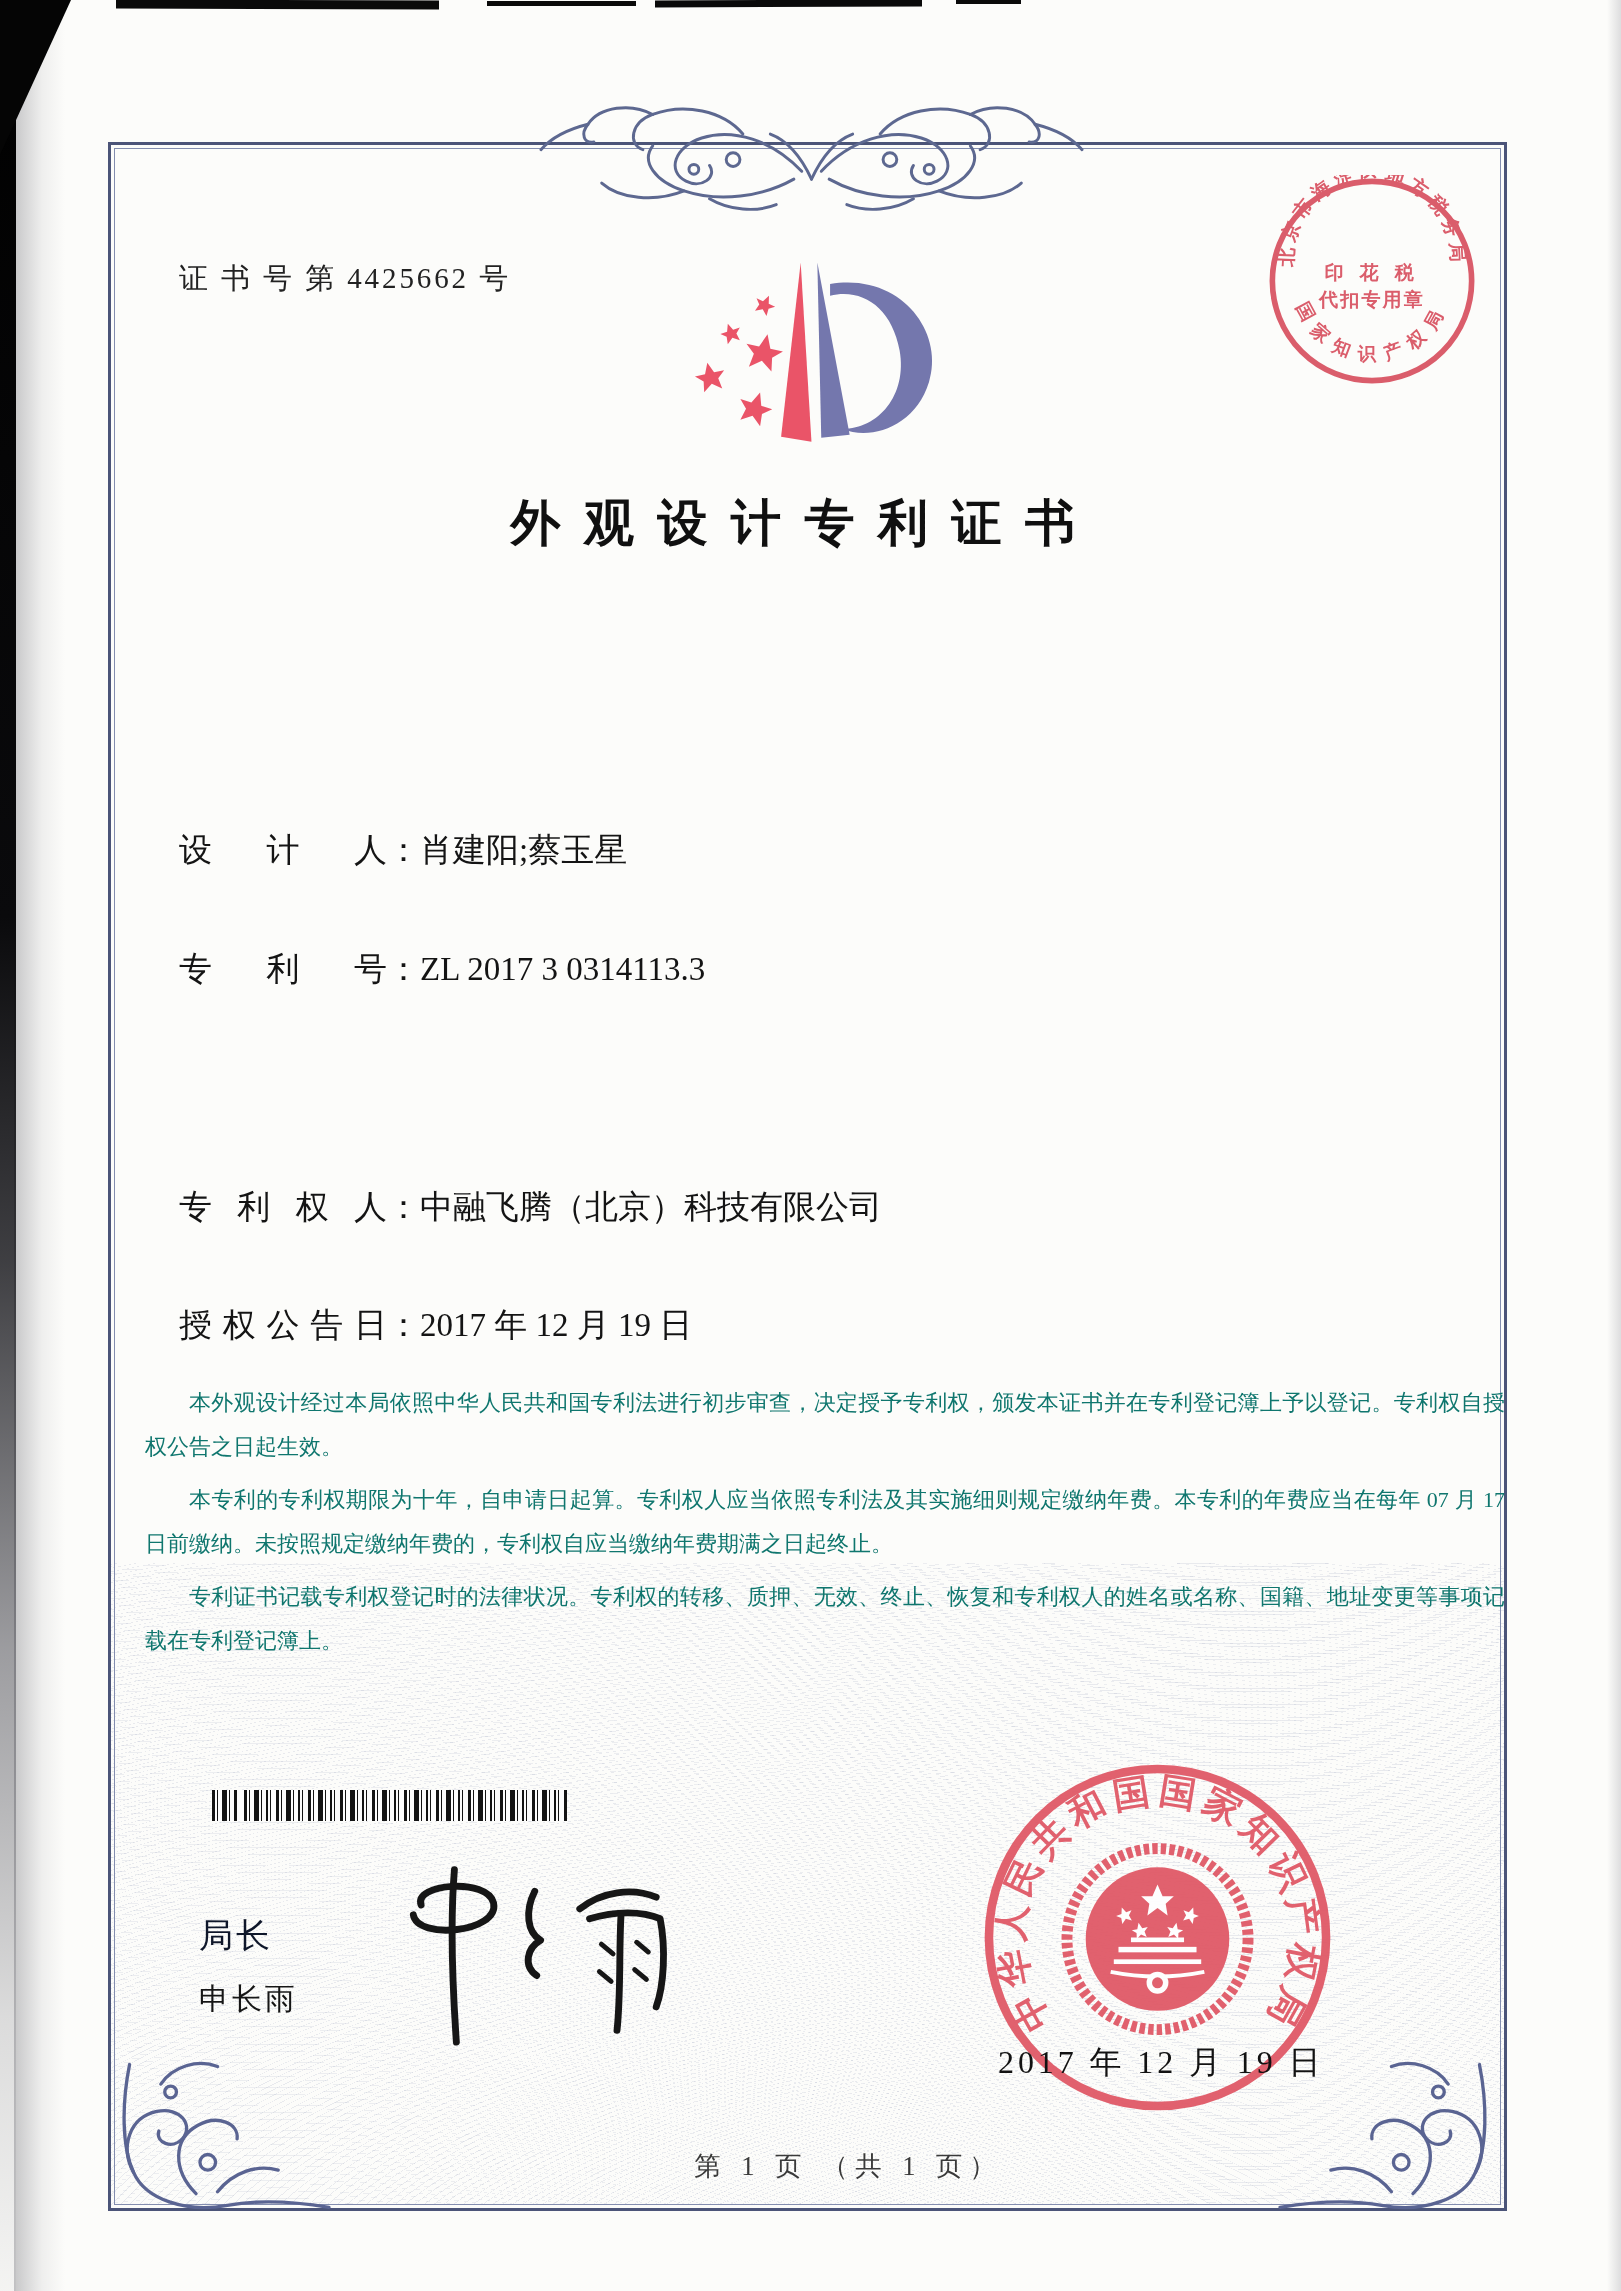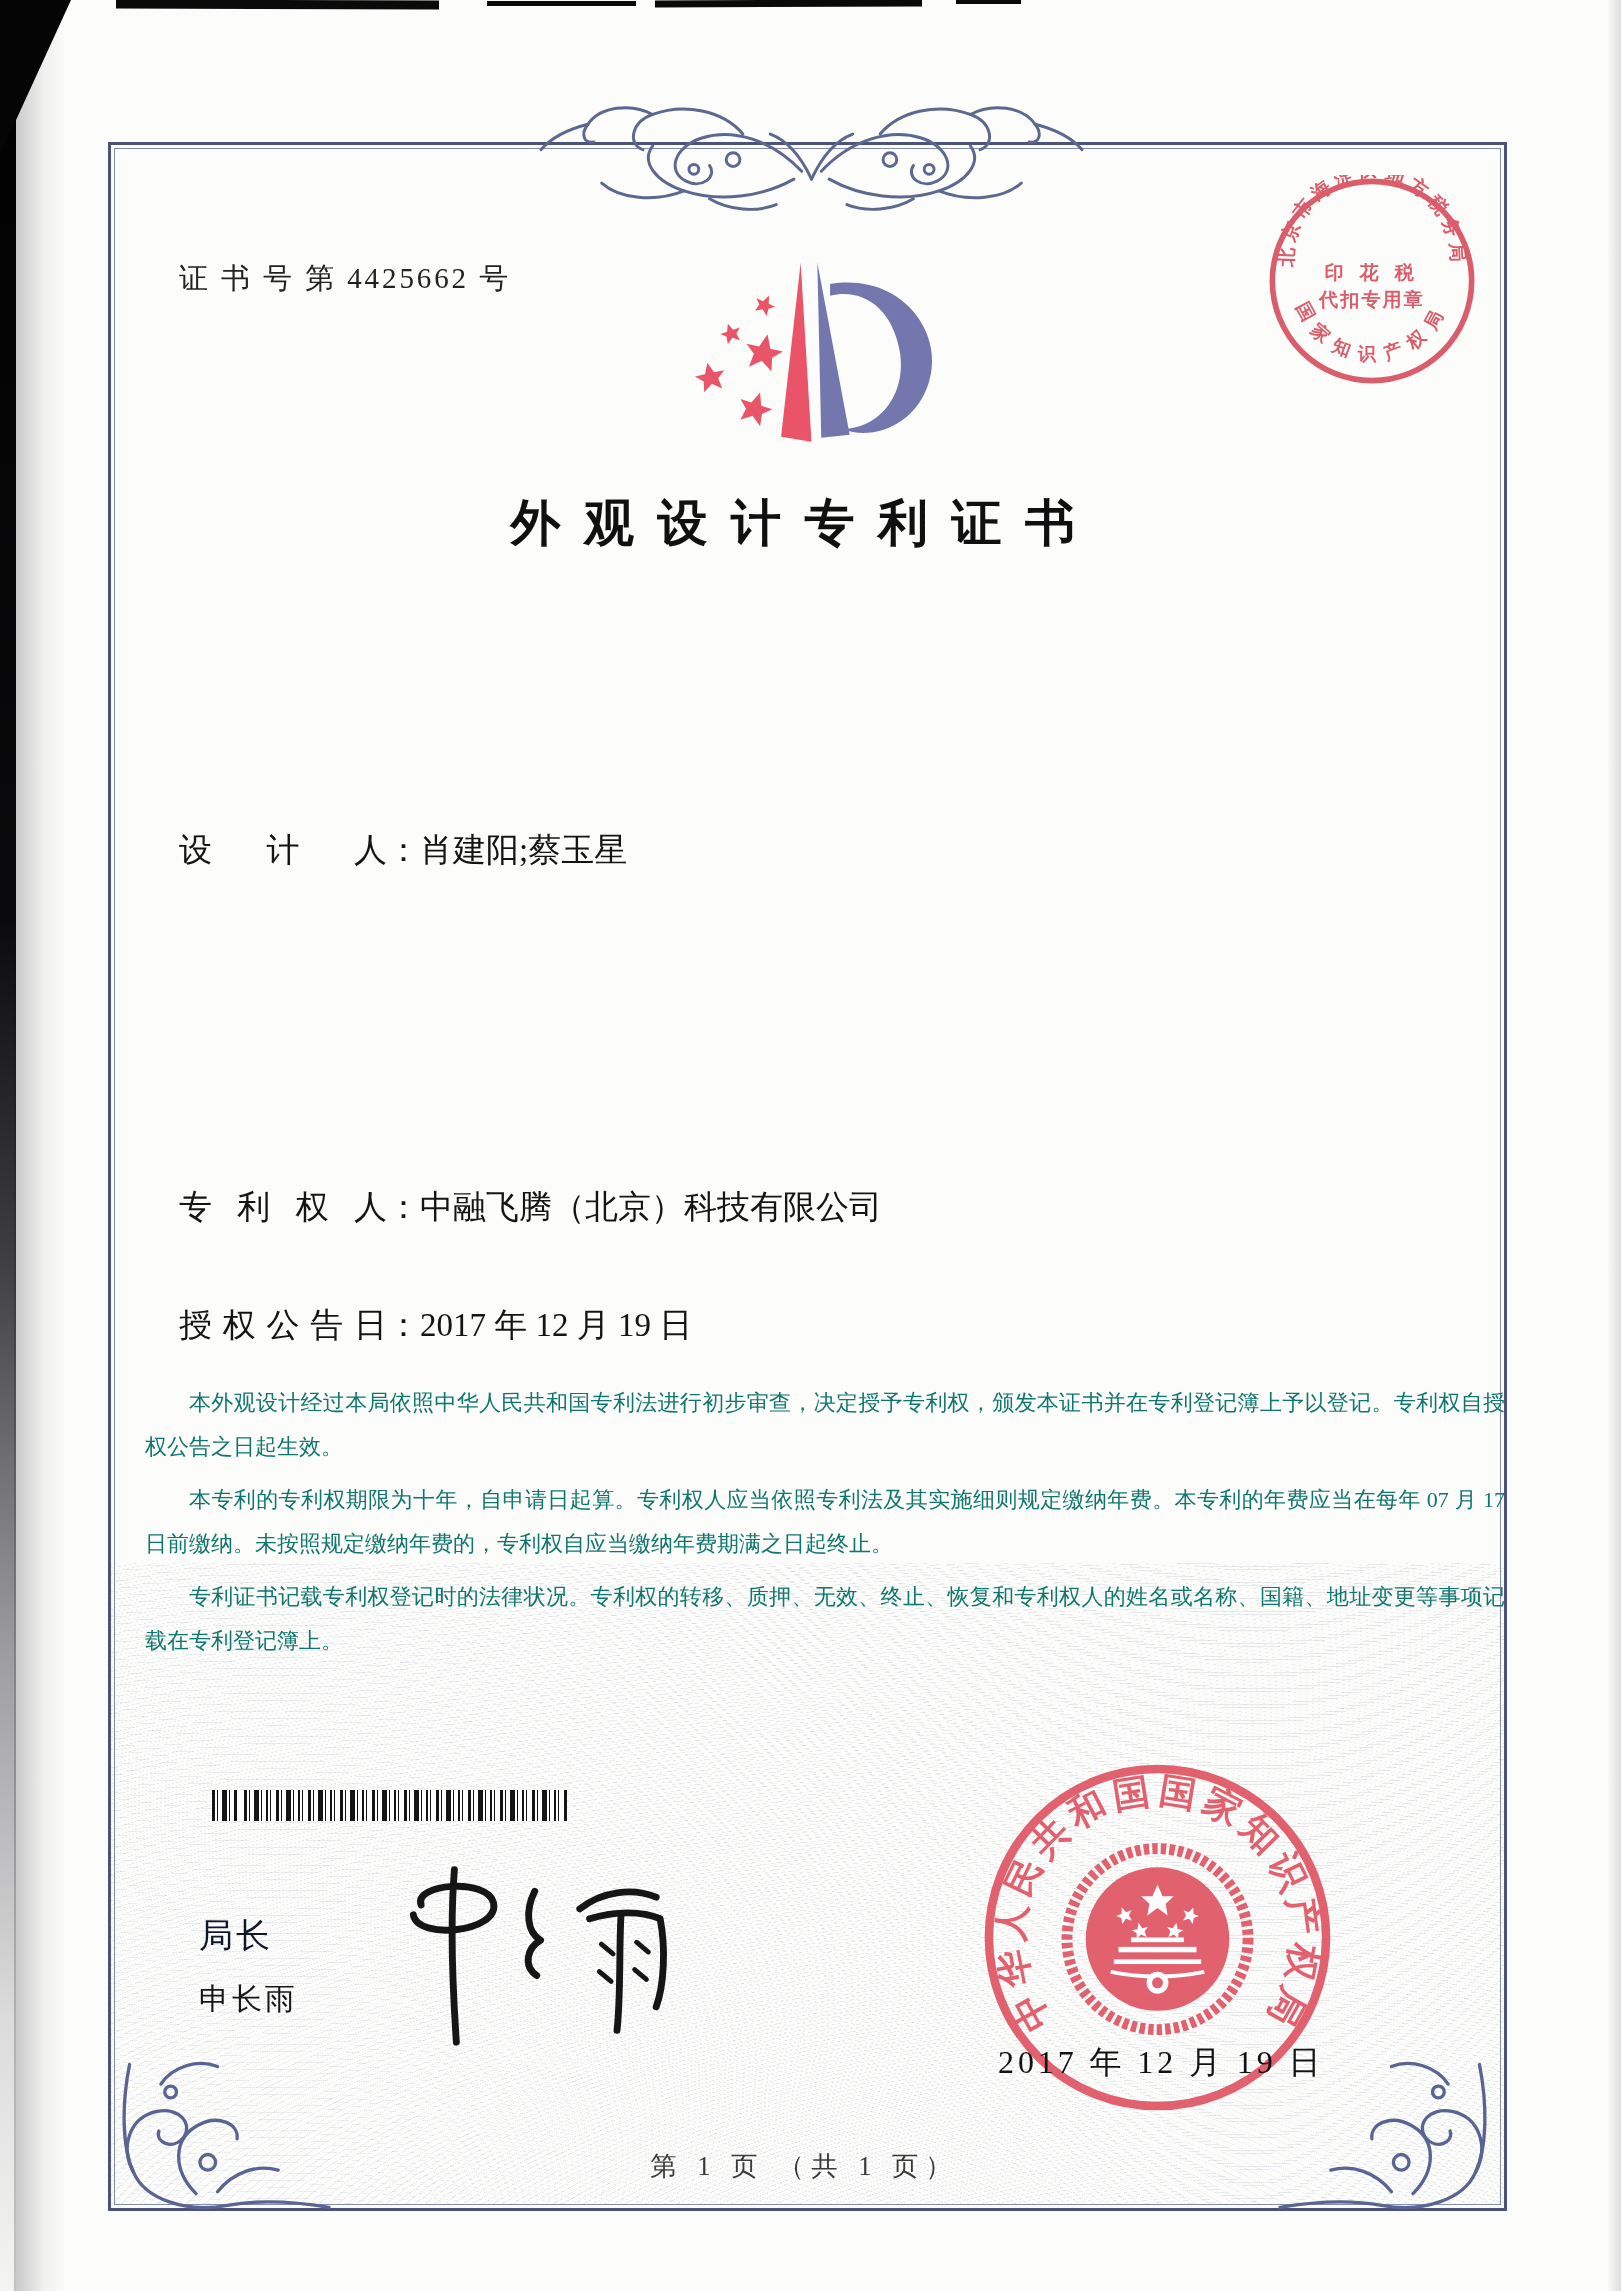--- a/index.html
+++ b/index.html
@@ -58,21 +58,21 @@
       #141414 26.5px 27.4px,#fdfdfd 27.4px 32px);}
 
   .signer-title{position:absolute;left:199px;top:1913px;font-size:34px;color:#0f172a;letter-spacing:2.9px;z-index:4;}
   .signer-name{position:absolute;left:199px;top:1979px;font-size:30px;color:#161616;letter-spacing:2.9px;z-index:4;}
   .signature{position:absolute;left:370px;top:1858px;width:304px;height:191px;z-index:4;}
 
   .tax-stamp{position:absolute;left:1266px;top:175px;width:212px;height:212px;z-index:5;opacity:.92;}
   .office-seal{position:absolute;left:978px;top:1758px;width:359px;height:359px;z-index:4;opacity:.93;}
   .issue-date{position:absolute;left:998px;top:2041px;font-size:32px;letter-spacing:3.9px;color:#121212;z-index:5;}
   .page-footer{position:absolute;left:108px;top:2148px;width:1393px;text-align:center;font-size:26.5px;
-    letter-spacing:6.9px;color:#3a3a3a;z-index:4;}
+    letter-spacing:6.9px;color:#3a3a3a;z-index:4;padding-left:44px;}
 </style>
 </head>
 <body>
 
 <div class="page">
 
   <div class="left-scan-bar"></div>
   <div class="left-scan-shade"></div>
   <div class="right-scan-shade"></div>
   <div class="corner-triangle"></div>
@@ -162,20 +162,23 @@
     <g fill="#7477ad">
       <polygon points="184,28 217,204 188,207"></polygon>
       <path d="M197,50 C270,38 314,100 298,150 C284,196 238,210 210,198 C246,198 276,164 268,118 C260,74 230,54 197,62 Z"></path>
     </g>
   </svg>
 
   <div class="title">外观设计专利证书</div>
 
   <div class="field-row r1">
     <span class="f-label">设计人</span><span>：</span><span>肖建阳;蔡玉星</span>
+  </div>
+  <div class="field-row r2">
+    <span class="f-label">专利号</span><span>：</span><span>ZL 2017 3 0314113.3</span>
   </div>
   <div class="field-row r4">
     <span class="f-label">专利权人</span><span>：</span><span>中融飞腾（北京）科技有限公司</span>
   </div>
   <div class="field-row r5">
     <span class="f-label">授权公告日</span><span>：</span><span>2017 年 12 月 19 日</span>
   </div>
 
   <div class="body-text">
     <p>本外观设计经过本局依照中华人民共和国专利法进行初步审查，决定授予专利权，颁发本证书并在专利登记簿上予以登记。专利权自授权公告之日起生效。</p>

